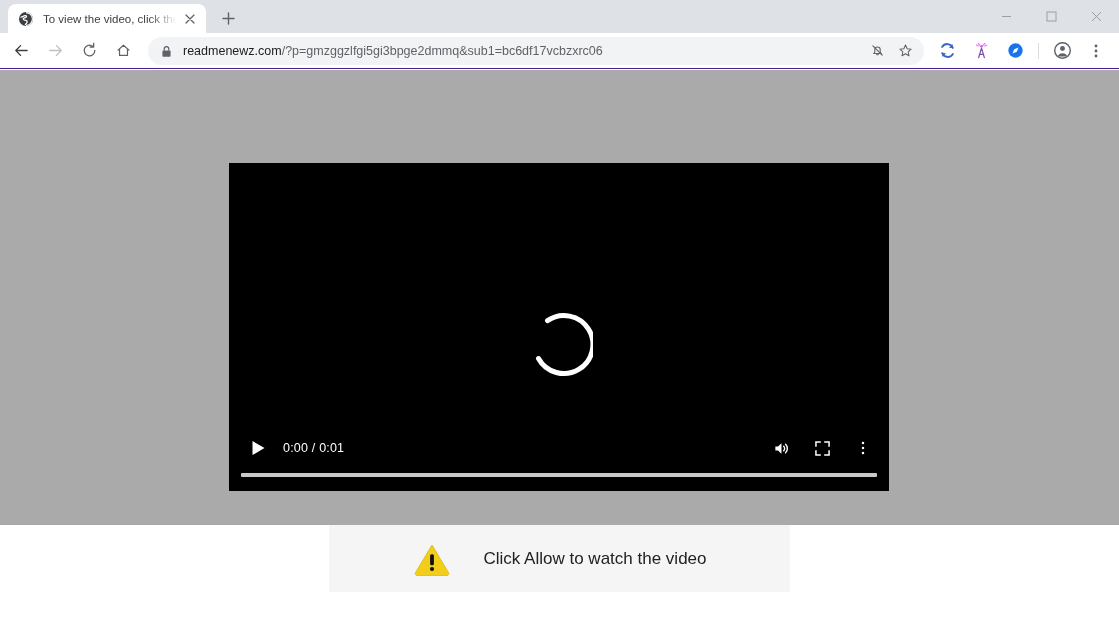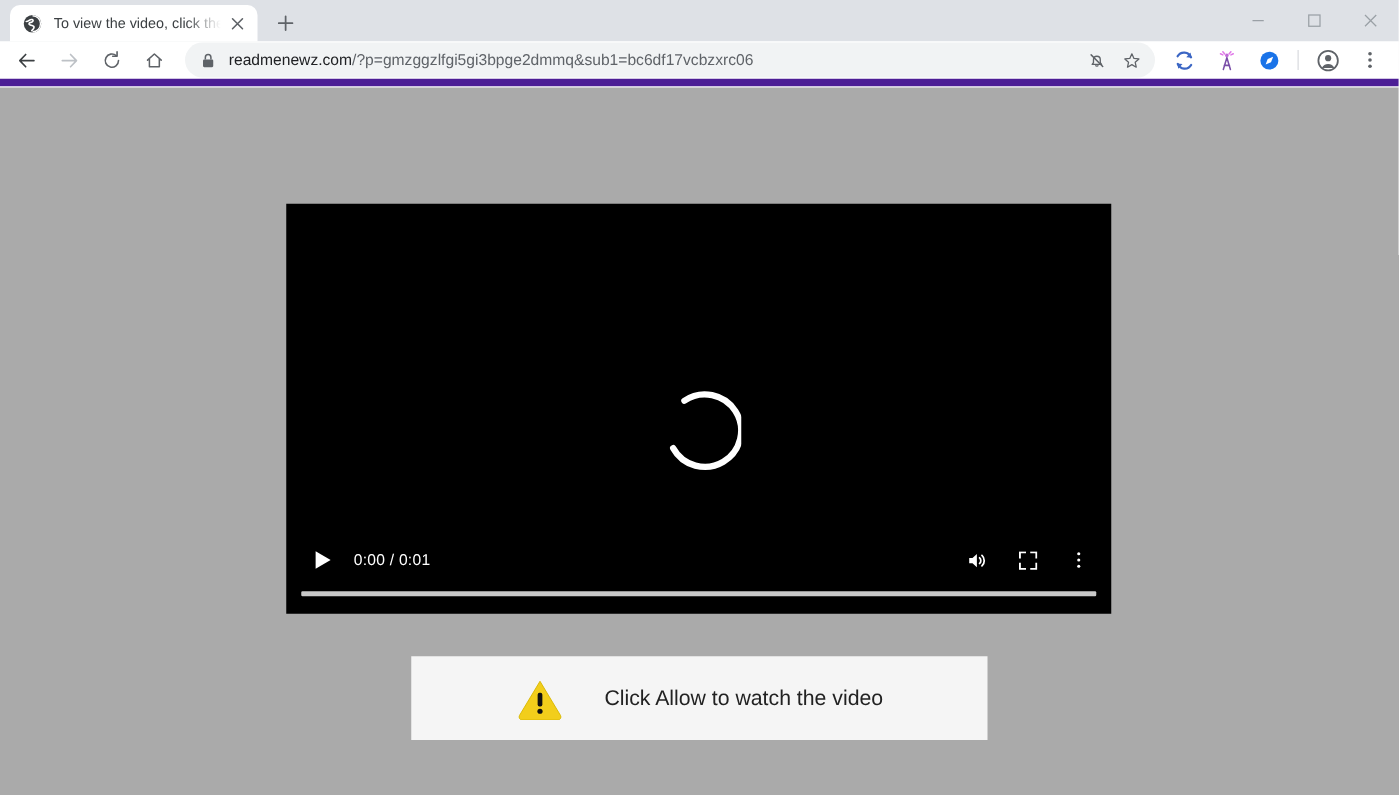--- a/index.html
+++ b/index.html
@@ -73,21 +73,21 @@
     color: #9aa0a6;
   }
 
   
   .toolbar {
     height: 36px;
     background: #ffffff;
     display: flex;
     align-items: center;
     padding: 0 6px 0 4px;
-    border-bottom: 6px solid #4c1d95;
+    border-bottom: 1px solid #4c1d95;
   }
   .navbtn {
     width: 28px; height: 28px;
     margin: 0 3px;
     display: flex; align-items: center; justify-content: center;
     border-radius: 50%;
     color: #5f6368;
     flex: 0 0 auto;
   }
   .navbtn.disabled { color: #bdc1c6; }
@@ -128,21 +128,21 @@
     width: 1px; height: 16px;
     background: #dadce0;
     margin: 0 6px;
   }
 
   
   .page {
     position: absolute;
     top: 70px; left: 0;
     width: 1119px;
-    height: 566px;
+    height: 455px;
     background: #aaaaaa;
   }
 
   .video {
     position: absolute;
     left: 229px;
     top: 93px;
     width: 660px;
     height: 328px;
     background: #000000;

